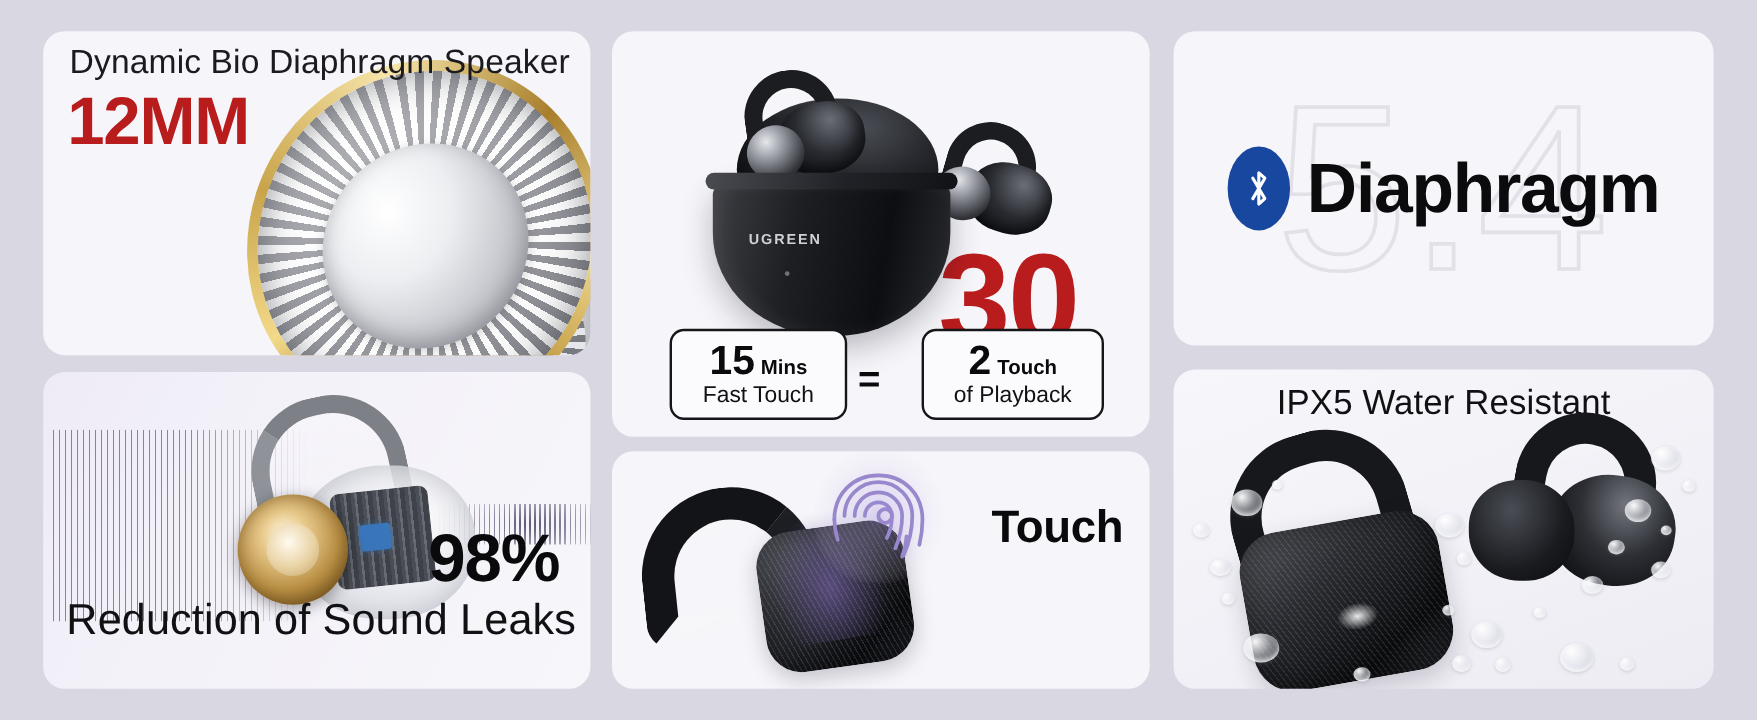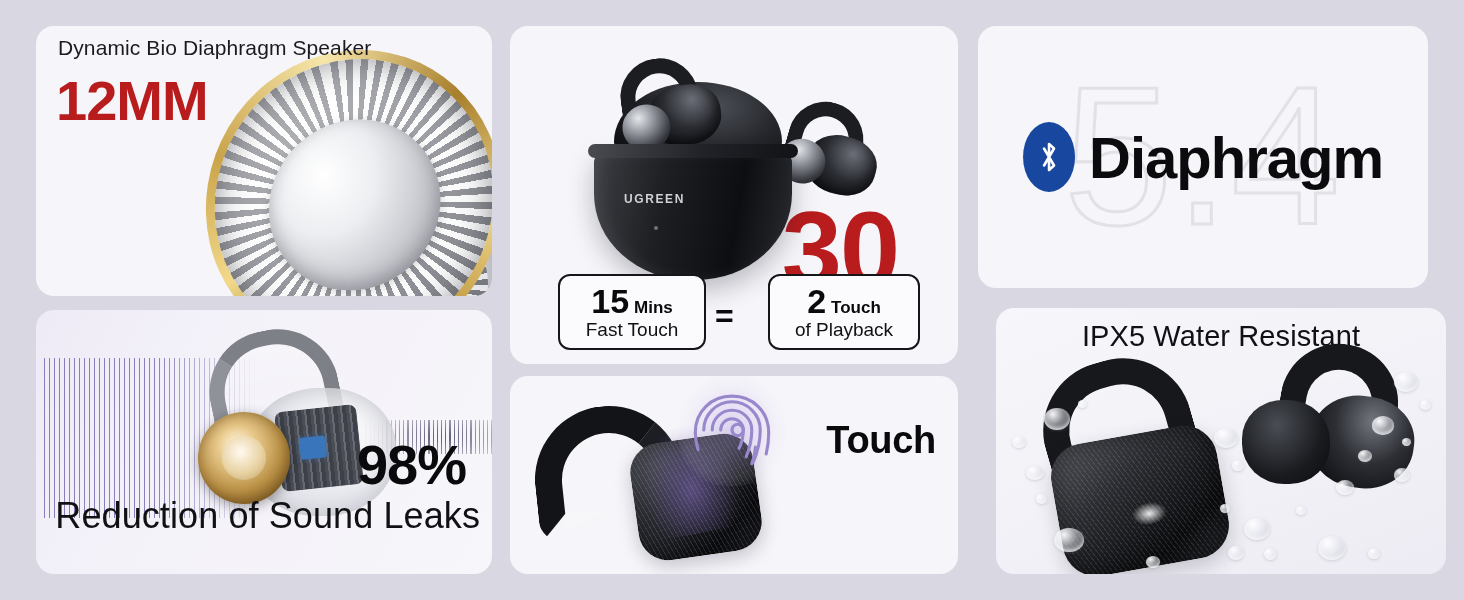--- a/index.html
+++ b/index.html
@@ -18,21 +18,21 @@
     position: absolute;
     background: #f6f5f9;
     border-radius: 18px;
     overflow: hidden;
   }
 
   
   #card-speaker { left: 36px; top: 26px; width: 456px; height: 270px; }
   #card-speaker .hdr {
     position: absolute; left: 22px; top: 10px;
-    font-size: 21px; color: #1b1b1f; letter-spacing: .1px;
+    font-size: 28px; color: #1b1b1f; letter-spacing: .1px;
   }
   #card-speaker .big {
     position: absolute; left: 20px; top: 42px;
     font-size: 56px; font-weight: 800; color: #b91c1c;
     letter-spacing: -1px;
   }
   .purple-blob {
     position: absolute; border-radius: 50%;
     background: radial-gradient(circle at 35% 30%, #cfc7e8, #e3def2 60%, #f2eff9 85%);
     opacity: .85;
@@ -298,21 +298,21 @@
     background: #17479e;
     display:flex; align-items:center; justify-content:center;
   }
   #card-bt .bt-word {
     font-size: 58px; font-weight: 700; color:#0b0b0d;
     letter-spacing: -1px;
   }
 
   
   #card-ipx { left: 978px; top: 308px; width: 450px; height: 266px;
-     background: linear-gradient(160deg,#f7f6fa 0%, #f2f1f7 55%, #edecf4 100%); margin-left: 18px; }
+     background: linear-gradient(160deg,#f7f6fa 0%, #f2f1f7 55%, #edecf4 100%); }
   #card-ipx .title {
     position:absolute; left:0; right:0; top: 12px;
     text-align:center; font-size: 29px; color:#111114; letter-spacing:.1px;
   }
   .bud-big { position:absolute; }
   .bud-big .hook3 {
     position:absolute; border:26px solid #16181c; border-bottom-color:transparent;
     border-radius: 70px 70px 20px 20px;
     background: linear-gradient(160deg, rgba(255,255,255,.16), transparent 55%);
   }

